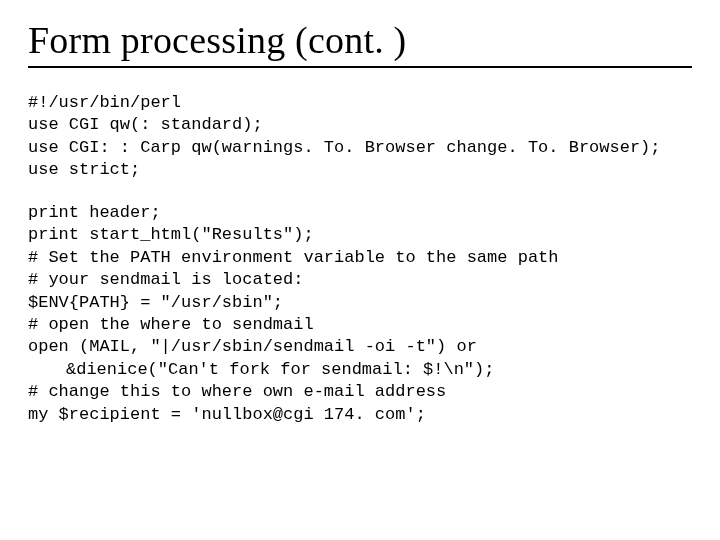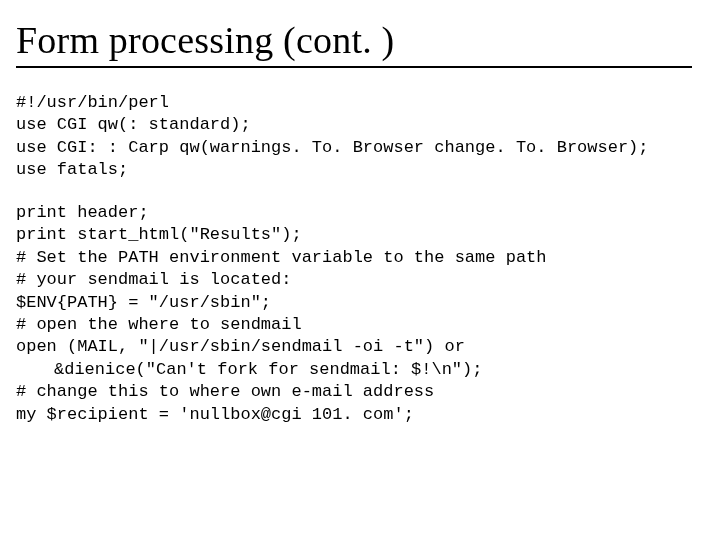--- a/index.html
+++ b/index.html
@@ -9,21 +9,21 @@
     height: 540px;
     background: #ffffff;
     font-family: "Times New Roman", Times, serif;
     color: #000;
     overflow: hidden;
   }
   .slide {
     box-sizing: border-box;
     width: 720px;
     height: 540px;
-    padding: 18px 28px 28px 16px;
+    padding: 18px 28px 28px 28px;
     position: relative;
   }
   .title {
     font-size: 38px;
     font-weight: 400;
     margin: 0 0 4px 0;
     letter-spacing: 0.2px;
   }
   .rule {
     border: none;
@@ -48,25 +48,25 @@
 </head>
 <body>
 
 <div class="slide">
   <h1 class="title">Form processing (cont. )</h1>
   <hr class="rule">
 
   <div class="code-block"><span>#!/usr/bin/perl</span>
 <span>use CGI qw(: standard);</span>
 <span>use CGI: : Carp qw(warnings. To. Browser change. To. Browser);</span>
-<span>use fatals;</span></div>
+<span>use strict;</span></div>
 
   <div class="code-block block2"><span>print header;</span>
 <span>print start_html("Results");</span>
 <span># Set the PATH environment variable to the same path</span>
 <span># your sendmail is located:</span>
 <span>$ENV{PATH} = "/usr/sbin";</span>
 <span># open the where to sendmail</span>
 <span>open (MAIL, "|/usr/sbin/sendmail -oi -t") or</span>
 <span class="indent">&amp;dienice("Can't fork for sendmail: $!\n");</span>
 <span># change this to where own e-mail address</span>
-<span>my $recipient = 'nullbox@cgi 101. com';</span></div>
+<span>my $recipient = 'nullbox@cgi 174. com';</span></div>
 </div>
 
 </body></html>

